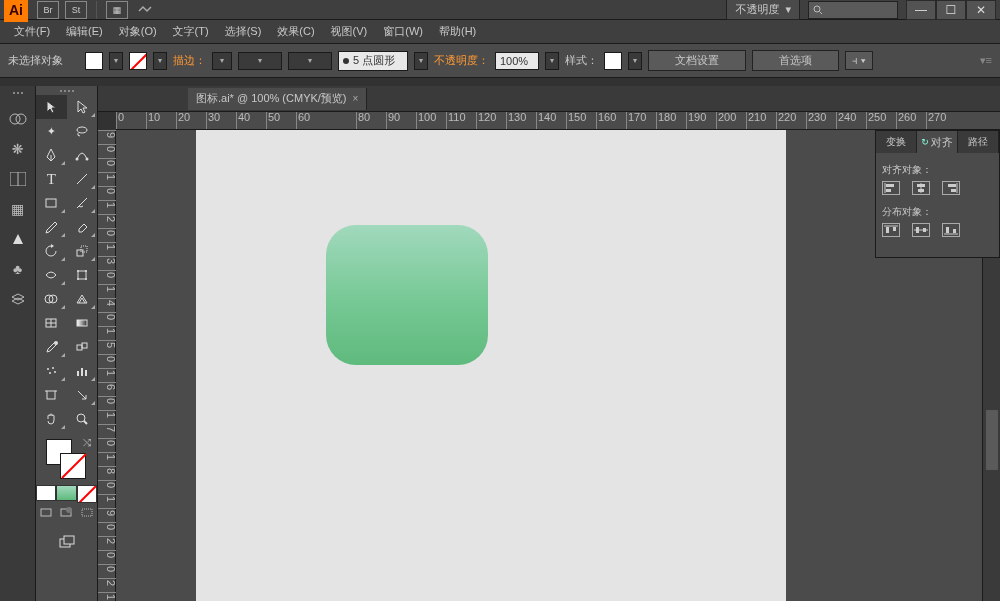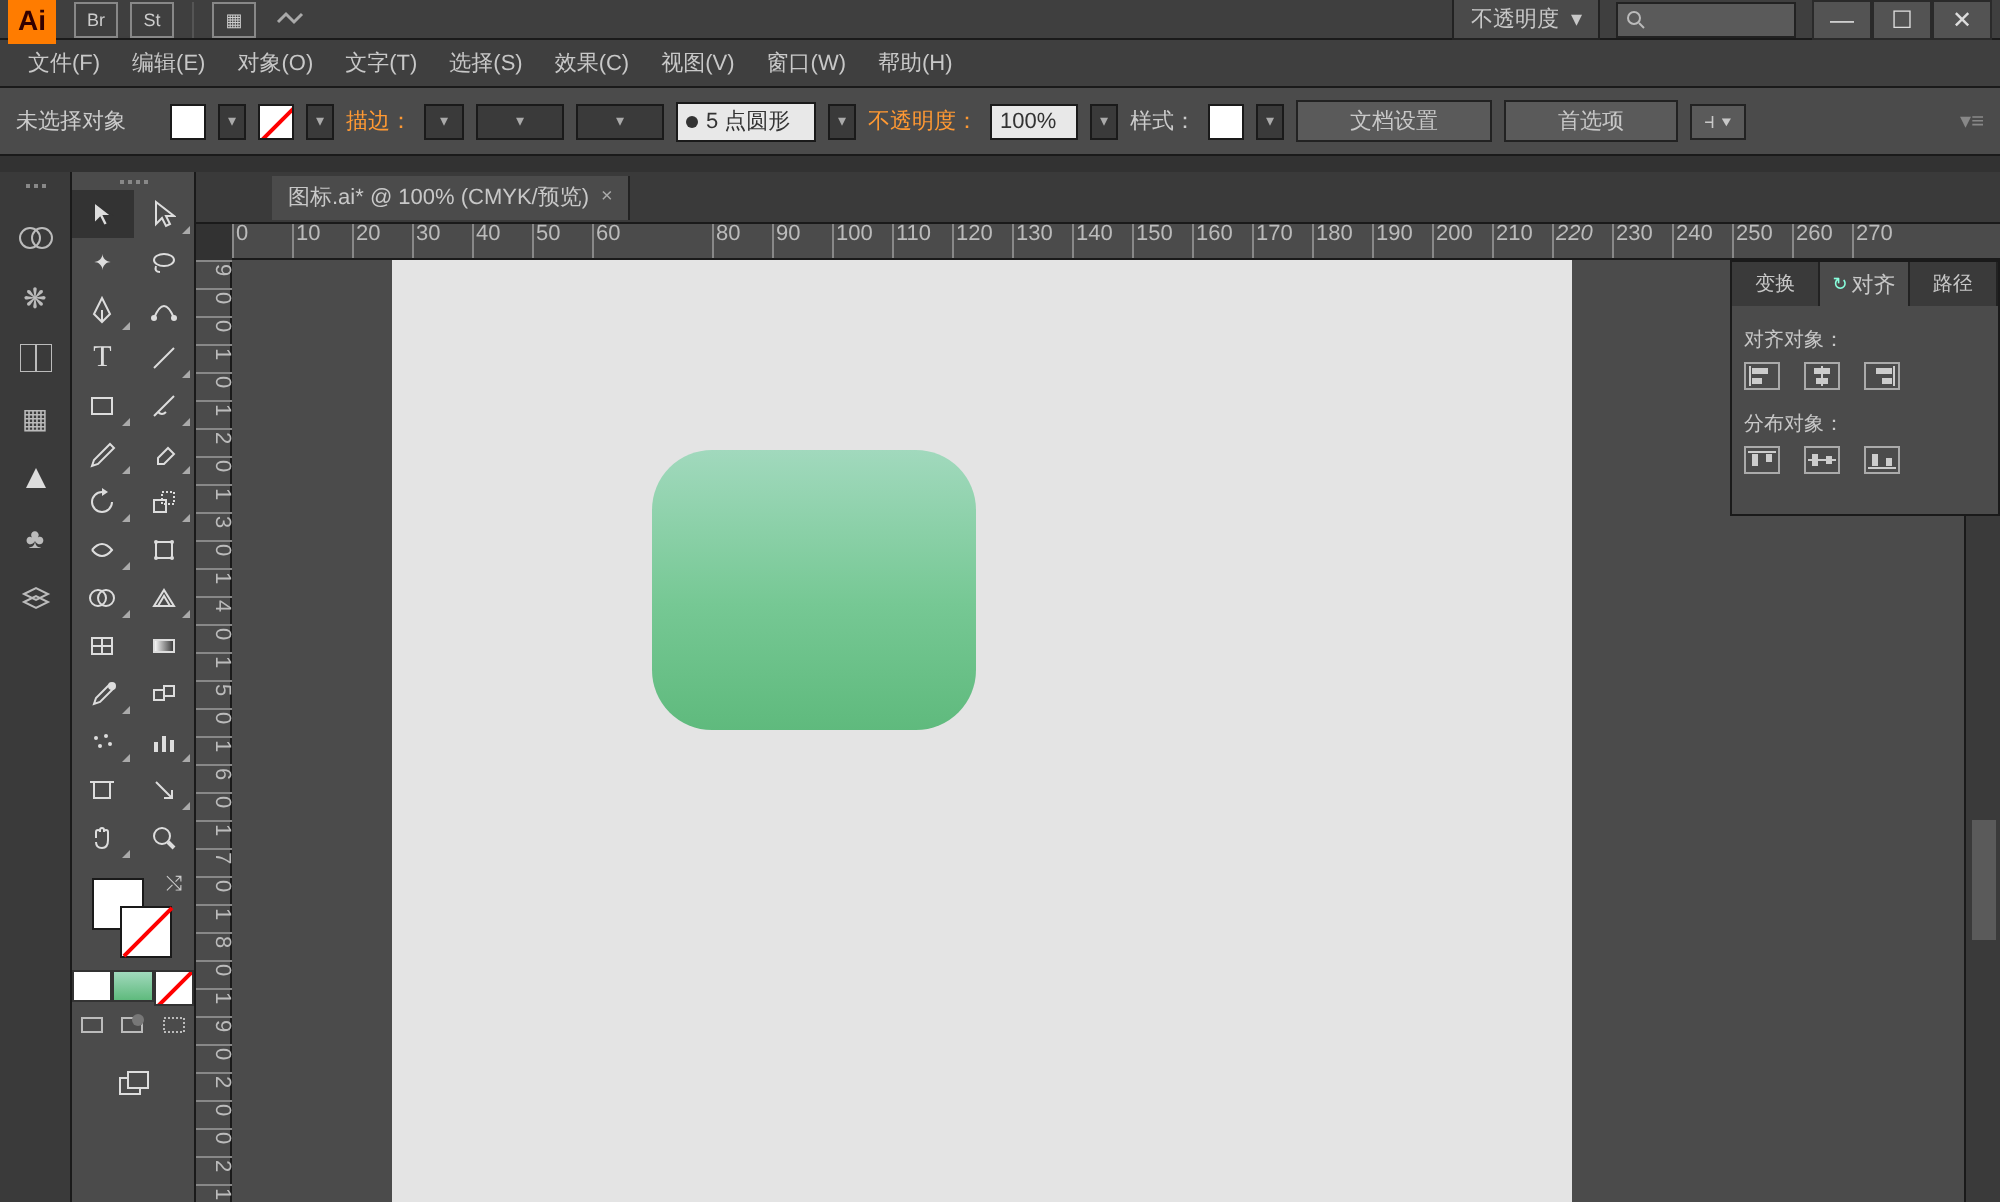--- a/index.html
+++ b/index.html
@@ -58,36 +58,36 @@
 .bg-swatch.nofill::after { content:""; position:absolute; left:-4px; top:11px; width:34px; height:2px; background:red; transform:rotate(-45deg); }
 .swap-arr { position:absolute; right:6px; top:6px; font-size:10px; color:#ccc; }
 .mini-row { display:flex; height:16px; }
 .mini-row .m { flex:1; border:1px solid #333; }
 .screen-row { height: 22px; display:flex; }
 .screen-row .s { flex:1; display:flex; align-items:center; justify-content:center; }
 .overlap-icon { margin-top: 8px; height: 22px; display:flex; align-items:center; justify-content:center; }
 
 
 .doc-area { flex: 1; display: flex; flex-direction: column; background: #323232; position: relative; }
-.doc-tab-bar { height: 26px; background: #3a3a3a; display: flex; align-items: center; border-bottom: 1px solid #1a1a1a; padding-left: 38px; }
+.doc-tab-bar { height: 26px; background: #3a3a3a; display: flex; align-items: center; border-bottom: 1px solid #1a1a1a; padding-left: 90px; }
 .doc-tab { height: 22px; background: #4b4b4b; padding: 0 8px; display: flex; align-items: center; gap: 6px; font-size: 11px; border-right: 1px solid #222; }
 .doc-tab .x { font-size: 10px; color: #aaa; cursor: pointer; }
 .ruler-h { height: 18px; background: #4b4b4b; border-bottom: 1px solid #1a1a1a; position: relative; overflow: hidden; font-size: 8px; color: #bbb; margin-left: 18px; }
 .ruler-h .tick { position: absolute; top: 0; height: 18px; border-left: 1px solid #888; padding-left: 1px; line-height: 10px; }
 .canvas-row { flex: 1; display: flex; overflow: hidden; position: relative; }
 .ruler-v { width: 18px; background: #4b4b4b; border-right: 1px solid #1a1a1a; position: relative; font-size: 8px; color: #bbb; }
 .ruler-v .tick { position: absolute; left: 0; width: 18px; border-top: 1px solid #888; writing-mode: vertical-rl; line-height: 10px; padding-top:1px; }
 .canvas { flex: 1; background: #4b4b4b; position: relative; overflow: hidden; }
 .artboard { position: absolute; left: 80px; top: 0; width: 590px; height: 520px; background: #e4e4e4; }
 .shape { position: absolute; left: 130px; top: 95px; width: 162px; height: 140px; border-radius: 30px; background: linear-gradient(180deg, #a1d9bd 0%, #76c894 55%, #5fba7d 100%); }
 .vscroll { width: 18px; background: #3a3a3a; border-left: 1px solid #1a1a1a; position: relative; }
 .vscroll .thumb { position: absolute; left: 3px; top: 280px; width: 12px; height: 60px; background: #5a5a5a; }
 
 
-.right-panels { position: absolute; right: 0; top: 130px; width: 135px; background: #4b4b4b; border: 1px solid #1a1a1a; }
+.right-panels { position: absolute; right: 0; top: 130px; width: 125px; background: #4b4b4b; border: 1px solid #1a1a1a; }
 .panel-tabs { display: flex; height: 22px; background: #3a3a3a; }
 .ptab { flex: 1; display: flex; align-items: center; justify-content: center; font-size: 10px; border-right: 1px solid #222; cursor: pointer; }
 .ptab.active { background: #4b4b4b; }
 .ptab .refresh { color: #8fd; margin-right: 2px; font-size: 9px; }
 .panel-body { padding: 6px 6px 10px 6px; }
 .panel-label { font-size: 10px; margin: 4px 0; }
 .icon-row { display: flex; gap: 12px; margin: 4px 0 10px 0; }
 .icon-row .ai { width: 18px; height: 14px; border: 1px solid #aaa; display:flex; align-items:center; justify-content:center; font-size:8px; }
 
 svg { display: block; }
@@ -444,21 +444,21 @@
         <div class="tick" style="left: 360px;">120</div>
         <div class="tick" style="left: 390px;">130</div>
         <div class="tick" style="left: 420px;">140</div>
         <div class="tick" style="left: 450px; text-align: right;">150</div>
         <div class="tick" style="left: 480px;">160</div>
         <div class="tick" style="left: 510px;">170</div>
         <div class="tick" style="left: 540px;">180</div>
         <div class="tick" style="left: 570px;">190</div>
         <div class="tick" style="left: 600px;">200</div>
         <div class="tick" style="left: 630px;">210</div>
-        <div class="tick" style="left: 660px; font-style: italic;">220</div>
+        <div class="tick" style="left: 660px;">220</div>
         <div class="tick" style="left: 690px;">230</div>
         <div class="tick" style="left: 720px;">240</div>
         <div class="tick" style="left: 750px;">250</div>
         <div class="tick" style="left: 780px;">260</div>
         <div class="tick" style="left: 810px;">270</div>
       </div>
     <div class="canvas-row">
       <div class="ruler-v" id="rulerV">
           <div class="tick" style="top: 0px;">9</div>
           <div class="tick" style="top: 14px;">0</div>

